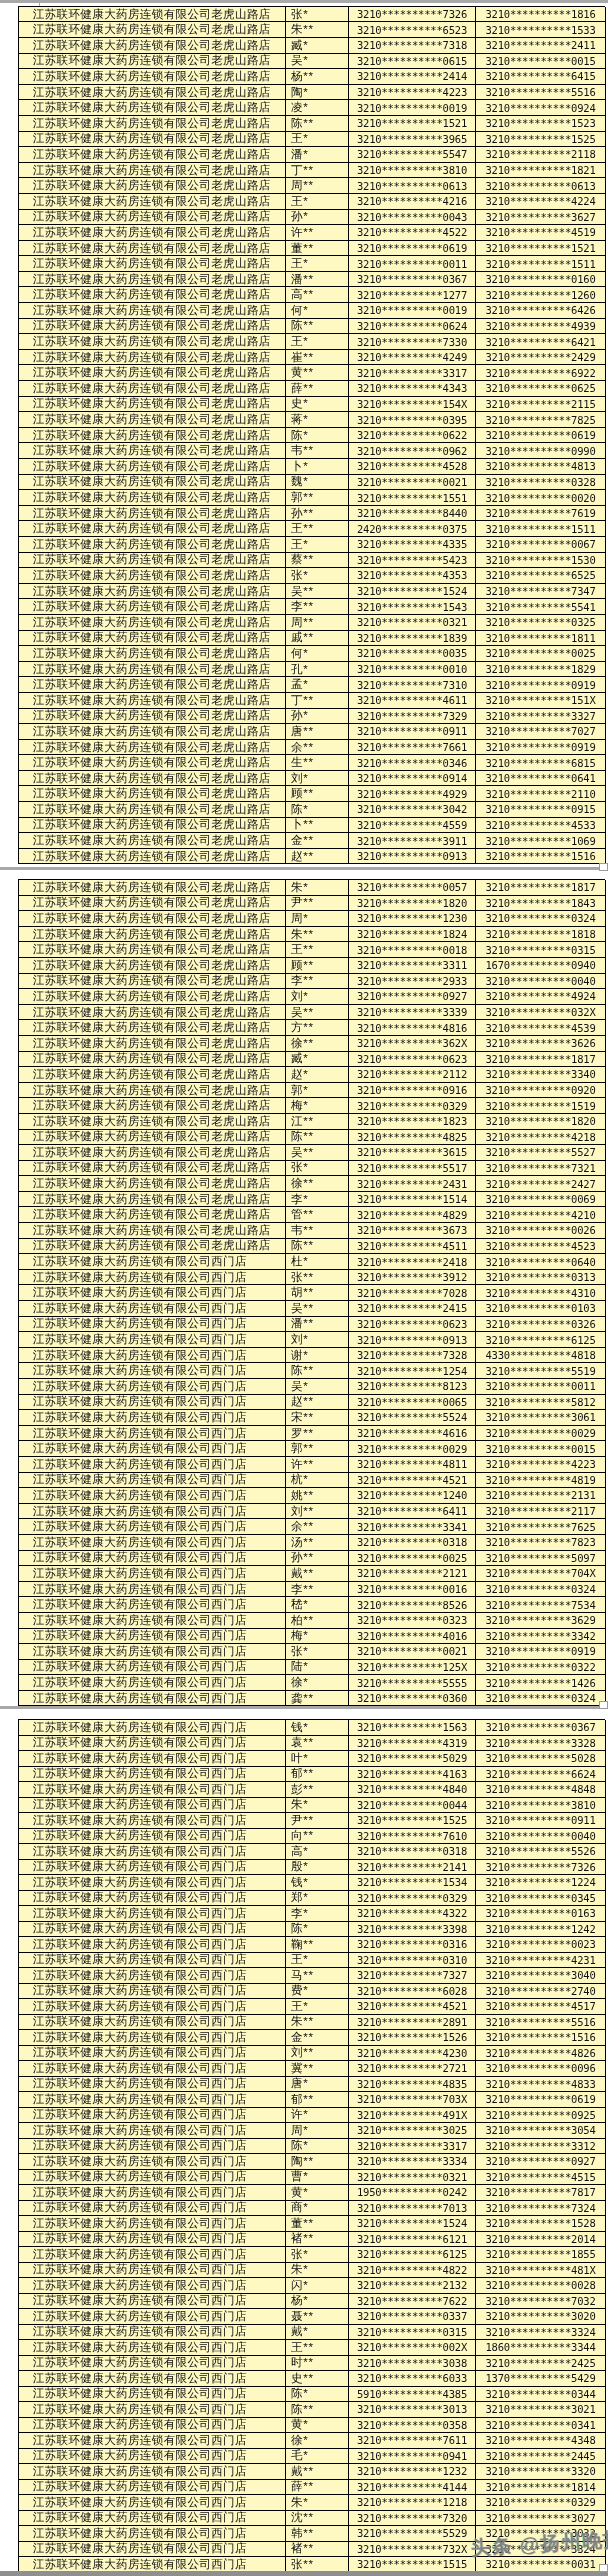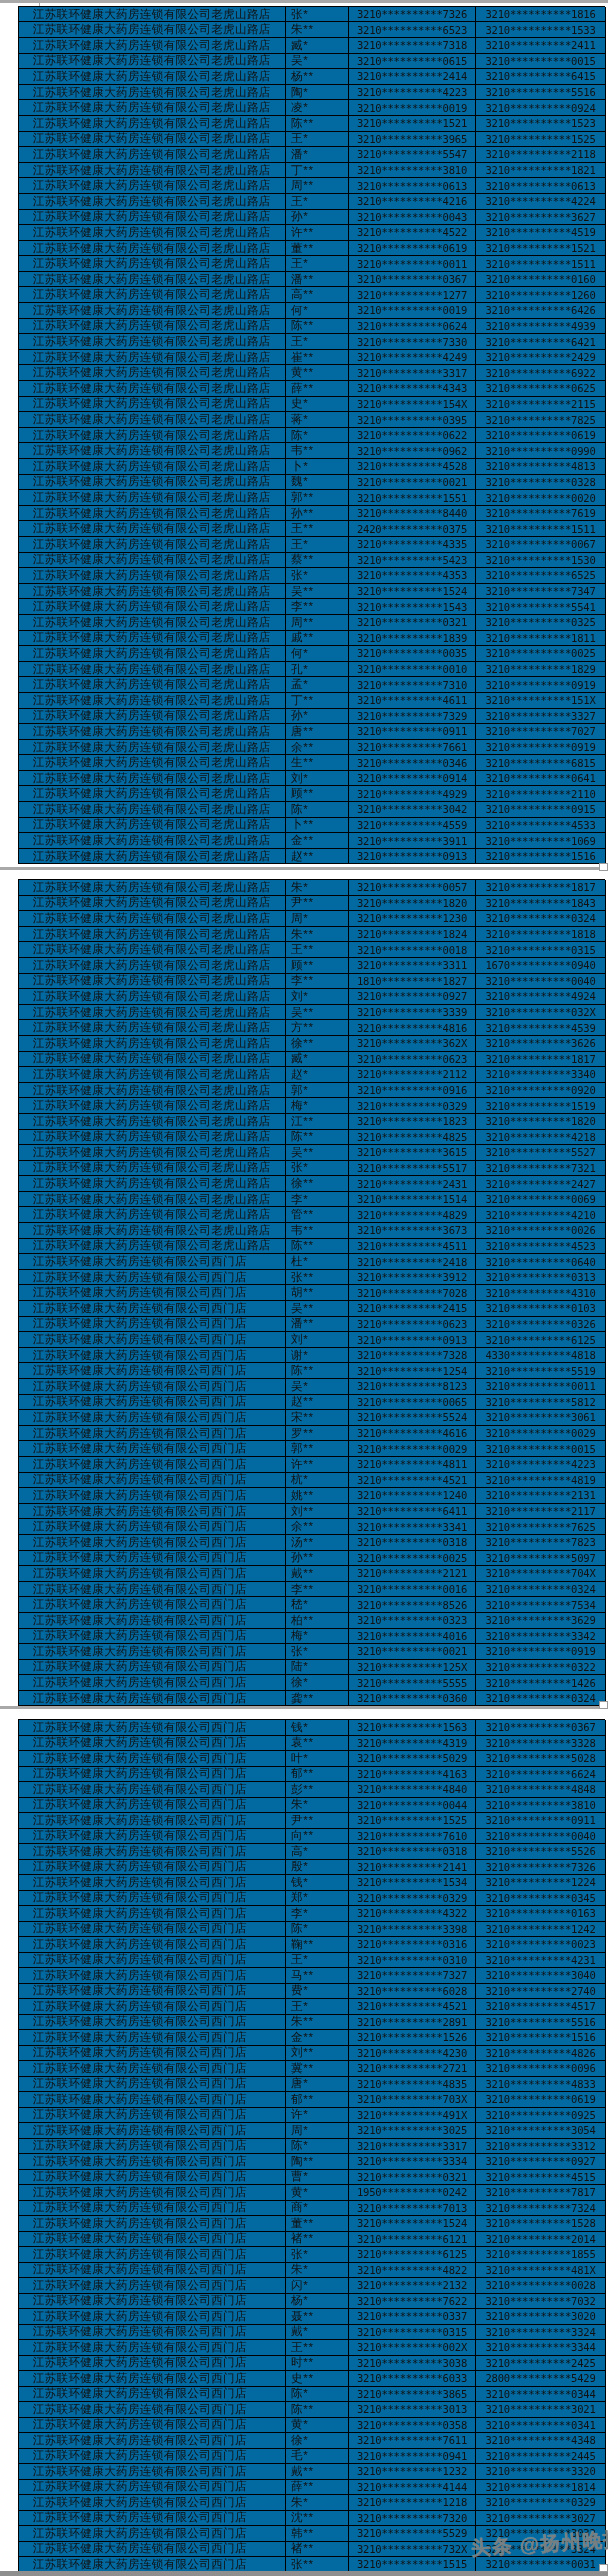--- a/index.html
+++ b/index.html
@@ -13,21 +13,21 @@
   .hdivider{position:absolute;left:0;width:609px;height:2.9px;background:#a8a8a8;}
   #div1{top:867px;}
   #div2{top:1706px;}
   .handle{position:absolute;width:9.4px;height:8px;background:#fff;border:0.7px solid #9a9a9a;box-sizing:border-box;}
   #h1{left:599px;top:863px;}
   #h2{left:599px;top:1701px;}
   #h3{left:599px;top:2564px;z-index:3;}
   .bottombar{position:absolute;top:2571px;left:0;width:609px;height:5px;background:#8f8f8f;}
 
   
-  .tbl{position:absolute;left:18px;width:586px;background:#0369a1;
+  .tbl{position:absolute;left:18px;width:586px;background:#fef9c3;
        border-top:0.7px solid #000;border-left:0.7px solid #000;}
   .pg0{top:5.8px;}   .pg0 .row{height:15.6px;}
   .pg1{top:879px;}.pg1 .row{height:15.6px;}
   .pg2{top:1719px;}.pg2 .row{height:15.5px;}
   .row{display:grid;grid-template-columns:267px 63px 127px 130px;}
   .cell{box-sizing:border-box;border-right:0.7px solid #000;border-bottom:0.7px solid #000;
         display:flex;align-items:center;overflow:hidden;white-space:nowrap;}
   .store{padding-left:13.8px;font-size:11.6px;letter-spacing:0.3px;}
   .name{padding-left:5px;font-size:11.6px;letter-spacing:0.7px;}
   .id{justify-content:center;font-family:"DejaVu Sans Mono","Liberation Mono",monospace;
@@ -414,21 +414,21 @@
       </div>
       <div class="row">
         <div class="cell store">江苏联环健康大药房连锁有限公司老虎山路店</div>
         <div class="cell name">顾**</div>
         <div class="cell id">3210**********3311</div>
         <div class="cell id">1670**********0940</div>
       </div>
       <div class="row">
         <div class="cell store">江苏联环健康大药房连锁有限公司老虎山路店</div>
         <div class="cell name">李**</div>
-        <div class="cell id">1810**********1827</div>
+        <div class="cell id">3210**********2933</div>
         <div class="cell id">3210**********0040</div>
       </div>
       <div class="row">
         <div class="cell store">江苏联环健康大药房连锁有限公司老虎山路店</div>
         <div class="cell name">刘*</div>
         <div class="cell id">3210**********0927</div>
         <div class="cell id">3210**********4924</div>
       </div>
       <div class="row">
         <div class="cell store">江苏联环健康大药房连锁有限公司老虎山路店</div>
@@ -939,38 +939,38 @@
       <div class="row">
         <div class="cell store">江苏联环健康大药房连锁有限公司西门店</div>
         <div class="cell name">戴*</div>
         <div class="cell id">3210**********0315</div>
         <div class="cell id">3210**********3324</div>
       </div>
       <div class="row">
         <div class="cell store">江苏联环健康大药房连锁有限公司西门店</div>
         <div class="cell name">王**</div>
         <div class="cell id">3210**********002X</div>
-        <div class="cell id">3210**********3344</div>
+        <div class="cell id">1860**********3344</div>
       </div>
       <div class="row">
         <div class="cell store">江苏联环健康大药房连锁有限公司西门店</div>
         <div class="cell name">时**</div>
         <div class="cell id">3210**********3038</div>
         <div class="cell id">3210**********2425</div>
       </div>
       <div class="row">
         <div class="cell store">江苏联环健康大药房连锁有限公司西门店</div>
         <div class="cell name">史**</div>
         <div class="cell id">3210**********6033</div>
-        <div class="cell id">2800**********5429</div>
+        <div class="cell id">1370**********5429</div>
       </div>
       <div class="row">
         <div class="cell store">江苏联环健康大药房连锁有限公司西门店</div>
         <div class="cell name">陈*</div>
-        <div class="cell id">3210**********3865</div>
+        <div class="cell id">5910**********4385</div>
         <div class="cell id">3210**********0344</div>
       </div>
       <div class="row">
         <div class="cell store">江苏联环健康大药房连锁有限公司西门店</div>
         <div class="cell name">陈**</div>
         <div class="cell id">3210**********3013</div>
         <div class="cell id">3210**********3021</div>
       </div>
       <div class="row">
         <div class="cell store">江苏联环健康大药房连锁有限公司西门店</div>

